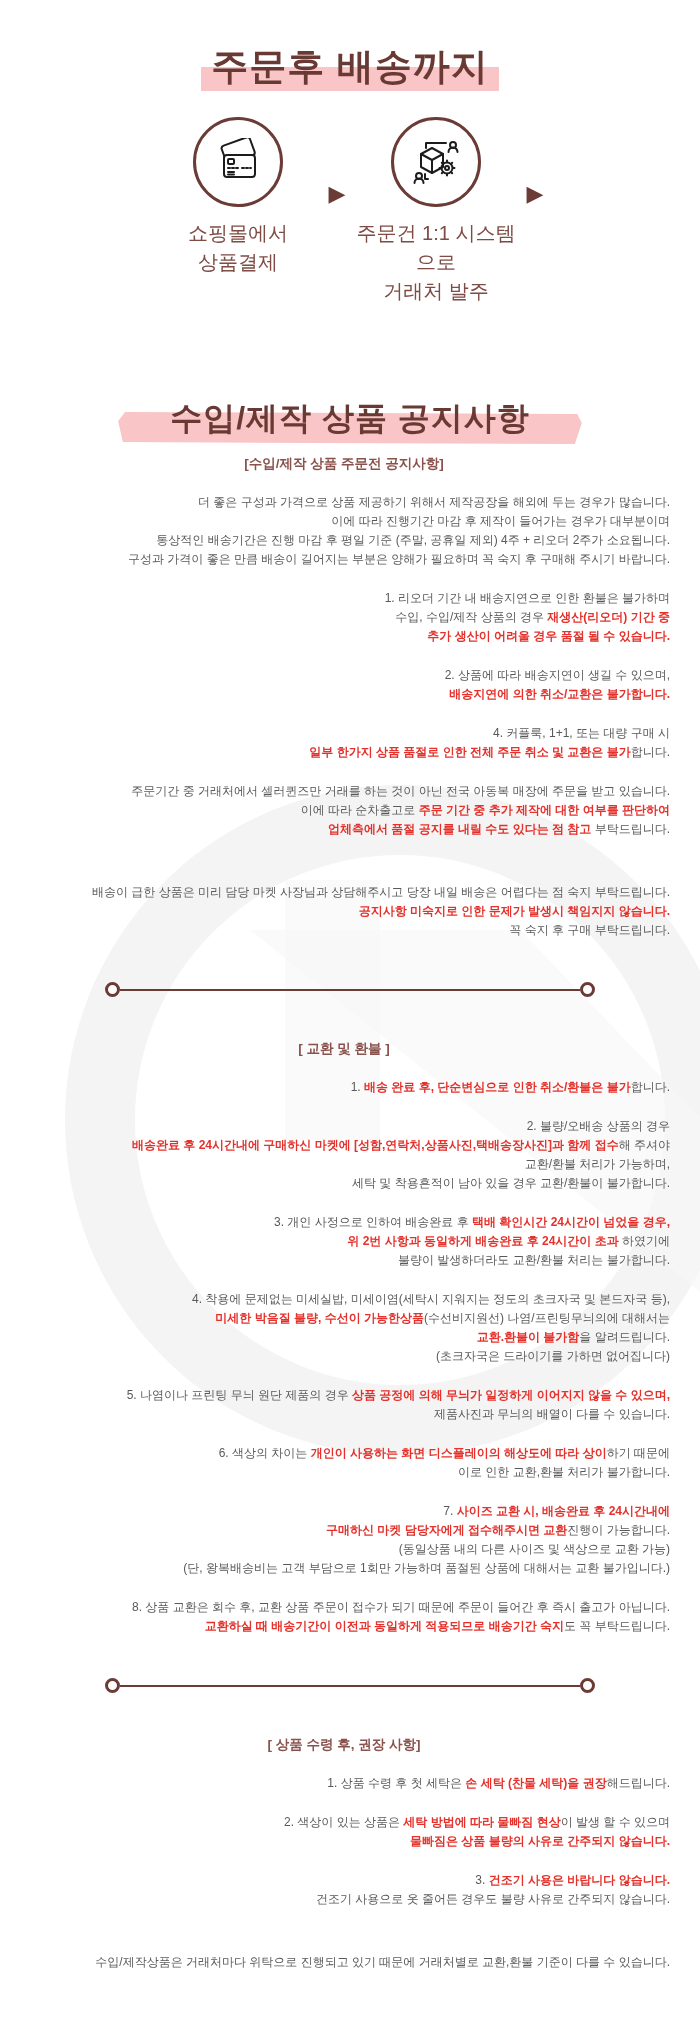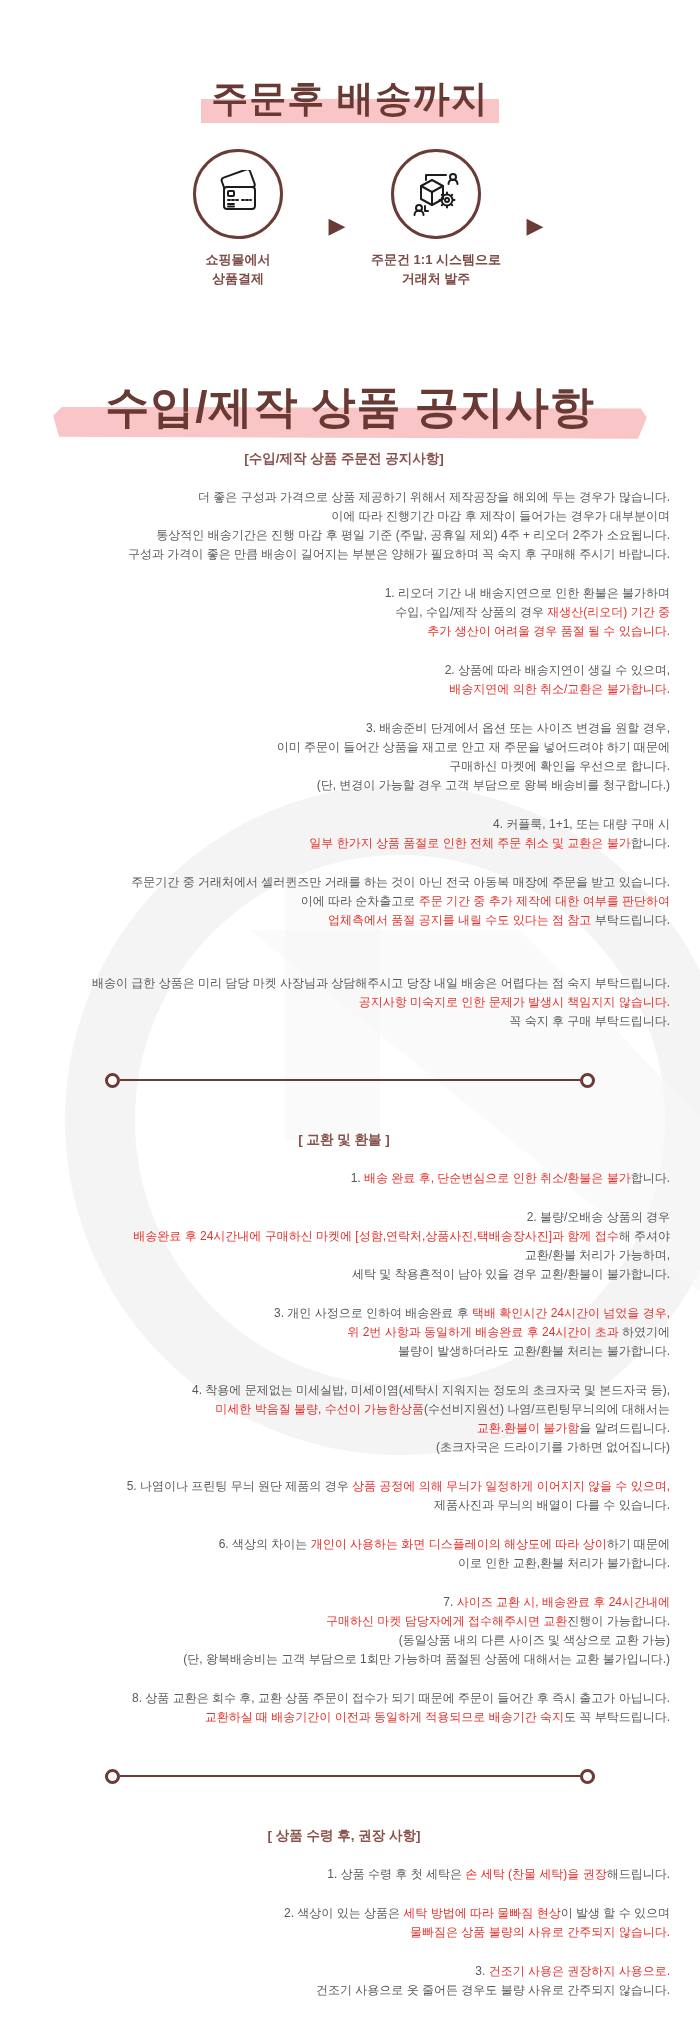--- a/index.html
+++ b/index.html
@@ -11,68 +11,68 @@
     overflow:hidden;
     min-height:2030px;
   }
   .watermark{
     position:absolute; z-index:0; left:0; top:0; width:700px; height:2030px;
     pointer-events:none;
   }
   .content{position:relative; z-index:1; text-align:center;}
 
   
-  .hero{padding-top:80px;}
+  .hero{padding-top:48px;}
   .title-wrap{position:relative; display:inline-block; line-height:1;}
   .title-text{
     position:relative; z-index:2;
     font-size:37px; font-weight:900; letter-spacing:1px;
     color:#693a34;
   }
   .hl{
     position:absolute; z-index:1; background:#f9c5c6;
   }
   .hl-1{left:-10px; right:-10px; bottom:-6px; height:24px;}
   .hl-2{
     left:-52px; right:-52px; bottom:-10px; height:32px;
     clip-path:polygon(0% 28%,1.5% 0%,99% 6%,100% 34%,98.5% 100%,1% 94%);
   }
   .notice-title{margin-top:96px;}
-  .notice-title .title-text{font-size:44px;}
+  .notice-title .title-text{font-size:32px;}
 
   
   .process-row{
     margin-top:32px;
     display:flex; justify-content:center; align-items:flex-start;
   }
   .step{width:172px;}
   .step-circle{
     width:84px; height:84px; border-radius:50%;
     border:3px solid #6b3b36; margin:0 auto;
     display:flex; align-items:center; justify-content:center;
     background:#fff;
   }
   .step-label{
-    margin-top:12px; font-size:13px; font-weight:bold;
+    margin-top:12px; font-size:20px; font-weight:normal;
     color:#7e4b45; line-height:1.45;
   }
   .arrow{
     margin-top:66px; font-size:22px; color:#6b3b36; width:26px;
     line-height:1;
   }
 
   
   .notice-body{margin-top:20px; font-size:12px; line-height:19px;}
   .sec-header{
     font-size:13.5px; font-weight:bold; color:#8a524c;
     margin:0 12px 6px 0;
   }
   .blk{margin:20px auto; width:640px;text-align:right;}
   .blk.gap{margin-top:44px;}
-  .red{color:#e5312b; font-weight:normal;}
+  .red{color:#e5312b; font-weight:bold;}
   .divider{
     width:490px; margin:42px auto; display:flex; align-items:center;
   }
   .divider .ring{
     width:9px; height:9px; border-radius:50%;
     border:3px solid #6b3b36; background:#fff; flex:0 0 auto;
   }
   .divider .rule{flex:1; height:0; border-top:2.5px solid #6b3b36;}
 
   svg.icon{display:block;}
@@ -151,21 +151,20 @@
       <span class="hl hl-2"></span>
     </div>
   </div>
 
   <div class="notice-body">
       <section>
         <div class="sec-header">[수입/제작 상품 주문전 공지사항]</div>
         <p class="blk"><span>더 좋은 구성과 가격으로 상품 제공하기 위해서 제작공장을 해외에 두는 경우가 많습니다.</span><br><span>이에 따라 진행기간 마감 후 제작이 들어가는 경우가 대부분이며</span><br><span>통상적인 배송기간은 진행 마감 후 평일 기준 (주말, 공휴일 제외) 4주 + 리오더 2주가 소요됩니다.</span><br><span>구성과 가격이 좋은 만큼 배송이 길어지는 부분은 양해가 필요하며 꼭 숙지 후 구매해 주시기 바랍니다.</span></p>
         <p class="blk"><span>1. 리오더 기간 내 배송지연으로 인한 환불은 불가하며</span><br><span>수입, 수입/제작 상품의 경우 </span><span class="red">재생산(리오더) 기간 중</span><br><span class="red">추가 생산이 어려울 경우 품절 될 수 있습니다.</span></p>
         <p class="blk"><span>2. 상품에 따라 배송지연이 생길 수 있으며,</span><br><span class="red">배송지연에 의한 취소/교환은 불가합니다.</span></p>
-        <p class="blk"><span>3. 배송준비 단계에서 옵션 또는 사이즈 변경을 원할 경우,</span><br><span>이미 주문이 들어간 상품을 재고로 안고 재 주문을 넣어드려야 하기 때문에</span><br><span>구매하신 마켓에 확인을 우선으로 합니다.</span><br><span>(단, 변경이 가능할 경우 고객 부담으로 왕복 배송비를 청구합니다.)</span></p>
         <p class="blk"><span>4. 커플룩, 1+1, 또는 대량 구매 시</span><br><span class="red">일부 한가지 상품 품절로 인한 전체 주문 취소 및 교환은 불가</span><span>합니다.</span></p>
         <p class="blk"><span>주문기간 중 거래처에서 셀러퀸즈만 거래를 하는 것이 아닌 전국 아동복 매장에 주문을 받고 있습니다.</span><br><span>이에 따라 순차출고로 </span><span class="red">주문 기간 중 추가 제작에 대한 여부를 판단하여</span><br><span class="red">업체측에서 품절 공지를 내릴 수도 있다는 점 참고</span><span> 부탁드립니다.</span></p>
         <p class="blk gap"><span>배송이 급한 상품은 미리 담당 마켓 사장님과 상담해주시고 당장 내일 배송은 어렵다는 점 숙지 부탁드립니다.</span><br><span class="red">공지사항 미숙지로 인한 문제가 발생시 책임지지 않습니다.</span><br><span>꼭 숙지 후 구매 부탁드립니다.</span></p>
       </section>
       <div class="divider">
         <span class="ring"></span>
         <span class="rule"></span>
         <span class="ring"></span>
       </div>
       <section>
@@ -181,18 +180,18 @@
       </section>
       <div class="divider">
         <span class="ring"></span>
         <span class="rule"></span>
         <span class="ring"></span>
       </div>
       <section>
         <div class="sec-header">[ 상품 수령 후, 권장 사항]</div>
         <p class="blk"><span>1. 상품 수령 후 첫 세탁은 </span><span class="red">손 세탁 (찬물 세탁)을 권장</span><span>해드립니다.</span></p>
         <p class="blk"><span>2. 색상이 있는 상품은 </span><span class="red">세탁 방법에 따라 물빠짐 현상</span><span>이 발생 할 수 있으며</span><br><span class="red">물빠짐은 상품 불량의 사유로 간주되지 않습니다.</span></p>
-        <p class="blk"><span>3. </span><span class="red">건조기 사용은 권장하지 사용으로.</span><br><span>건조기 사용으로 옷 줄어든 경우도 불량 사유로 간주되지 않습니다.</span></p>
+        <p class="blk"><span>3. </span><span class="red">건조기 사용은 바랍니다 않습니다.</span><br><span>건조기 사용으로 옷 줄어든 경우도 불량 사유로 간주되지 않습니다.</span></p>
         <p class="blk gap"><span>수입/제작상품은 거래처마다 위탁으로 진행되고 있기 때문에 거래처별로 교환,환불 기준이 다를 수 있습니다.</span></p>
       </section>
     </div>
 
 </div>
 
 </body></html>

